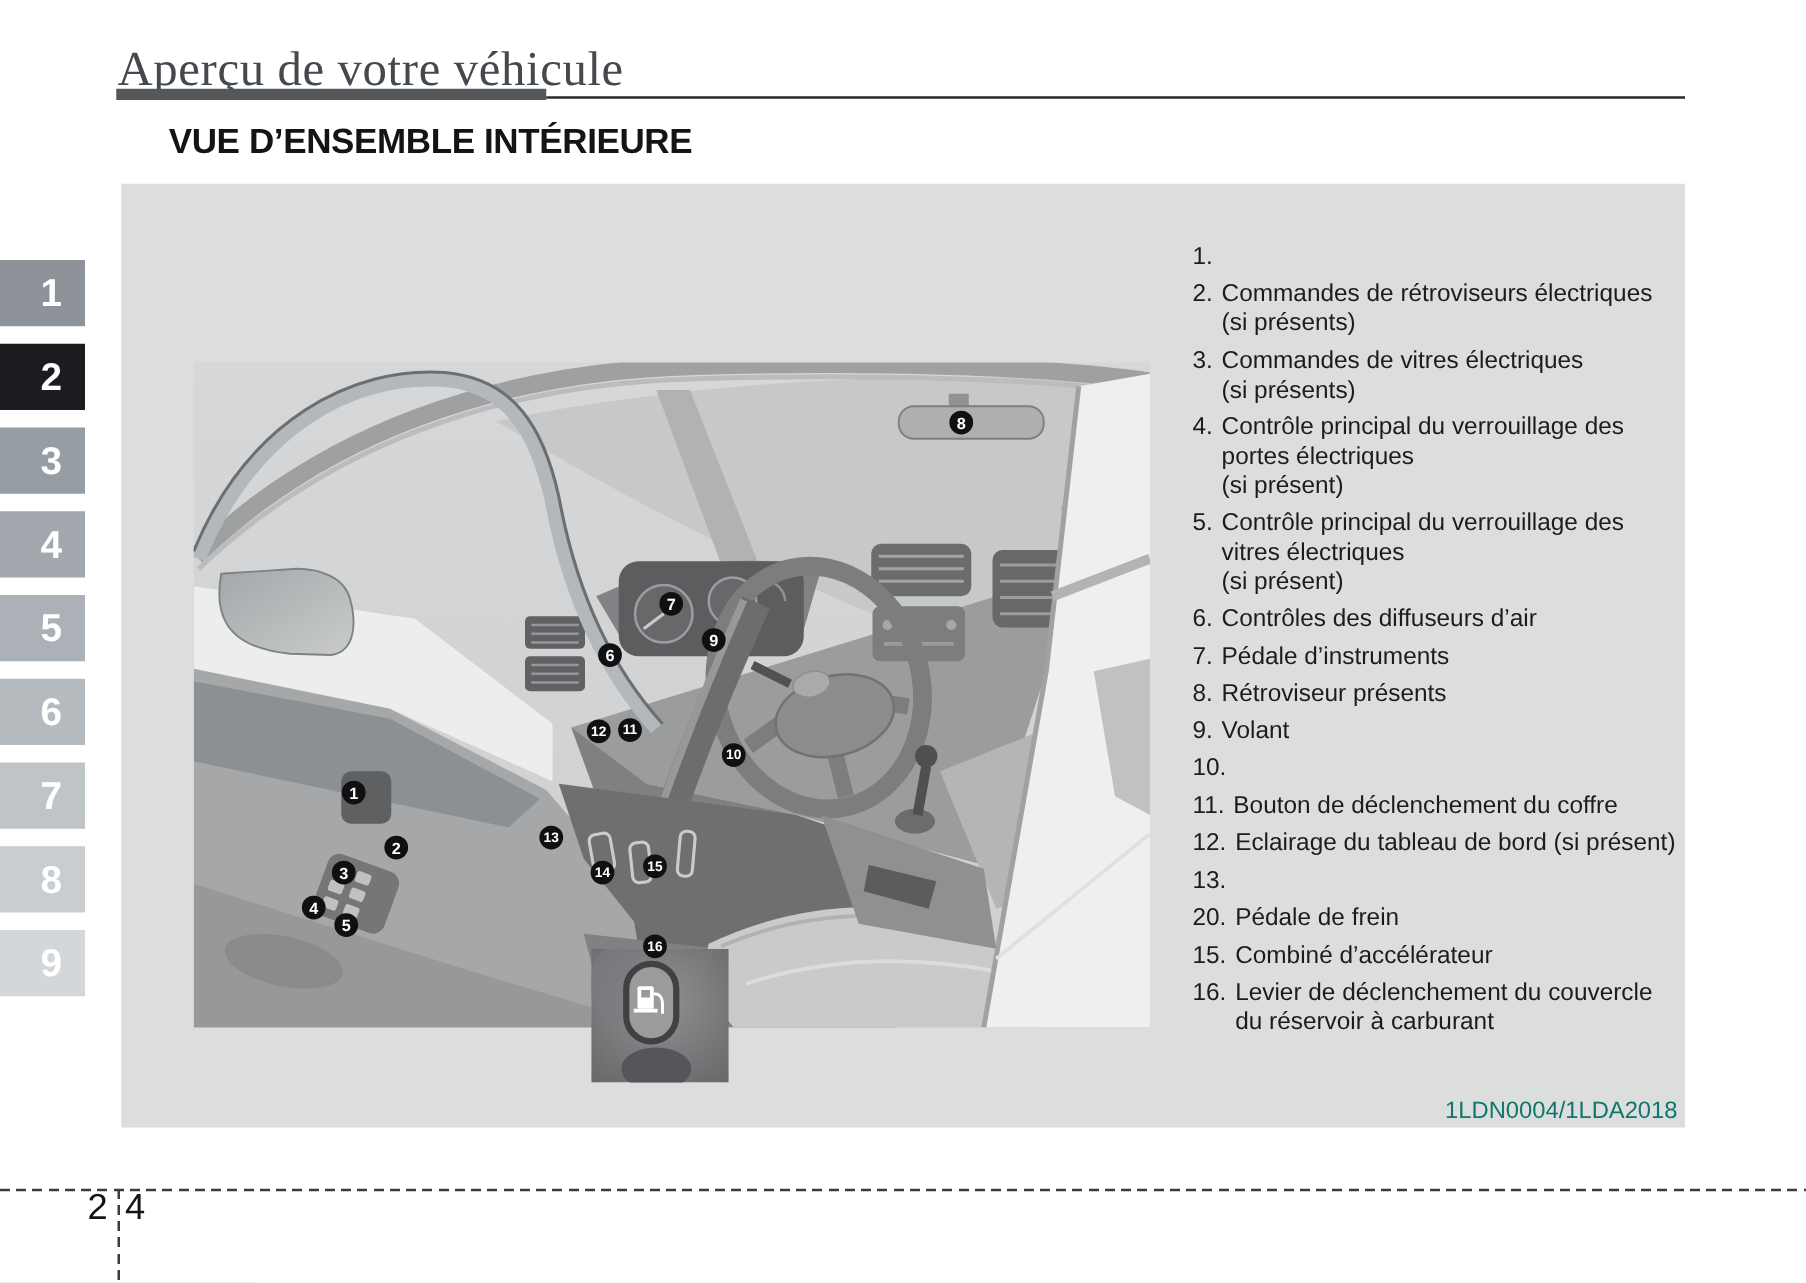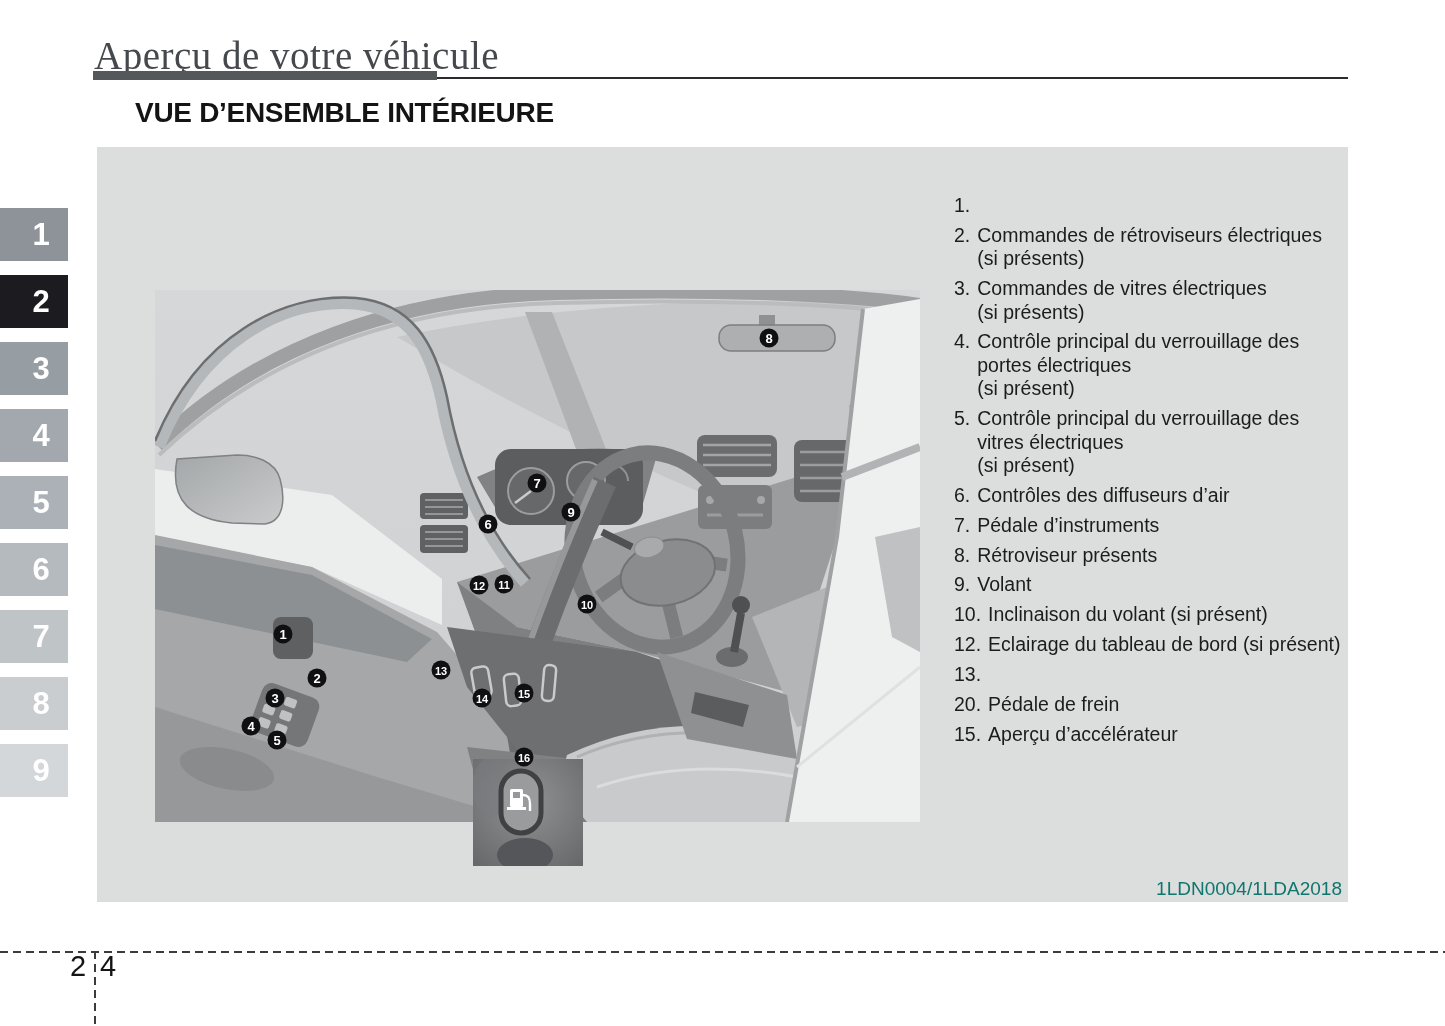--- a/index.html
+++ b/index.html
@@ -321,36 +321,44 @@
       <li>
         <span class="num">8.</span>
         <span class="txt">Rétroviseur présents</span>
       </li>
       <li>
         <span class="num">9.</span>
         <span class="txt">Volant</span>
       </li>
       <li>
         <span class="num">10.</span>
-        <span class="txt">Inclinaison du volant (si présent)</span>
+      </li>
+      <li>
+        <span class="num">11.</span>
+        <span class="txt">Bouton de déclenchement du coffre</span>
       </li>
       <li>
         <span class="num">12.</span>
         <span class="txt">Eclairage du tableau de bord (si présent)</span>
       </li>
       <li>
         <span class="num">13.</span>
       </li>
       <li>
         <span class="num">20.</span>
         <span class="txt">Pédale de frein</span>
       </li>
       <li>
         <span class="num">15.</span>
-        <span class="txt">Aperçu d’accélérateur</span>
+        <span class="txt">Combiné d’accélérateur</span>
+      </li>
+      <li>
+        <span class="num">16.</span>
+        <span class="txt">Levier de déclenchement du couvercle
+du réservoir à carburant</span>
       </li>
     </ol>
   <div class="figcode">1LDN0004/1LDA2018</div>
 </section>
 
 <div class="hdash"></div>
 <div class="vdash"></div>
 <div class="pg pg2">2</div>
 <div class="pg pg4">4</div>
 

